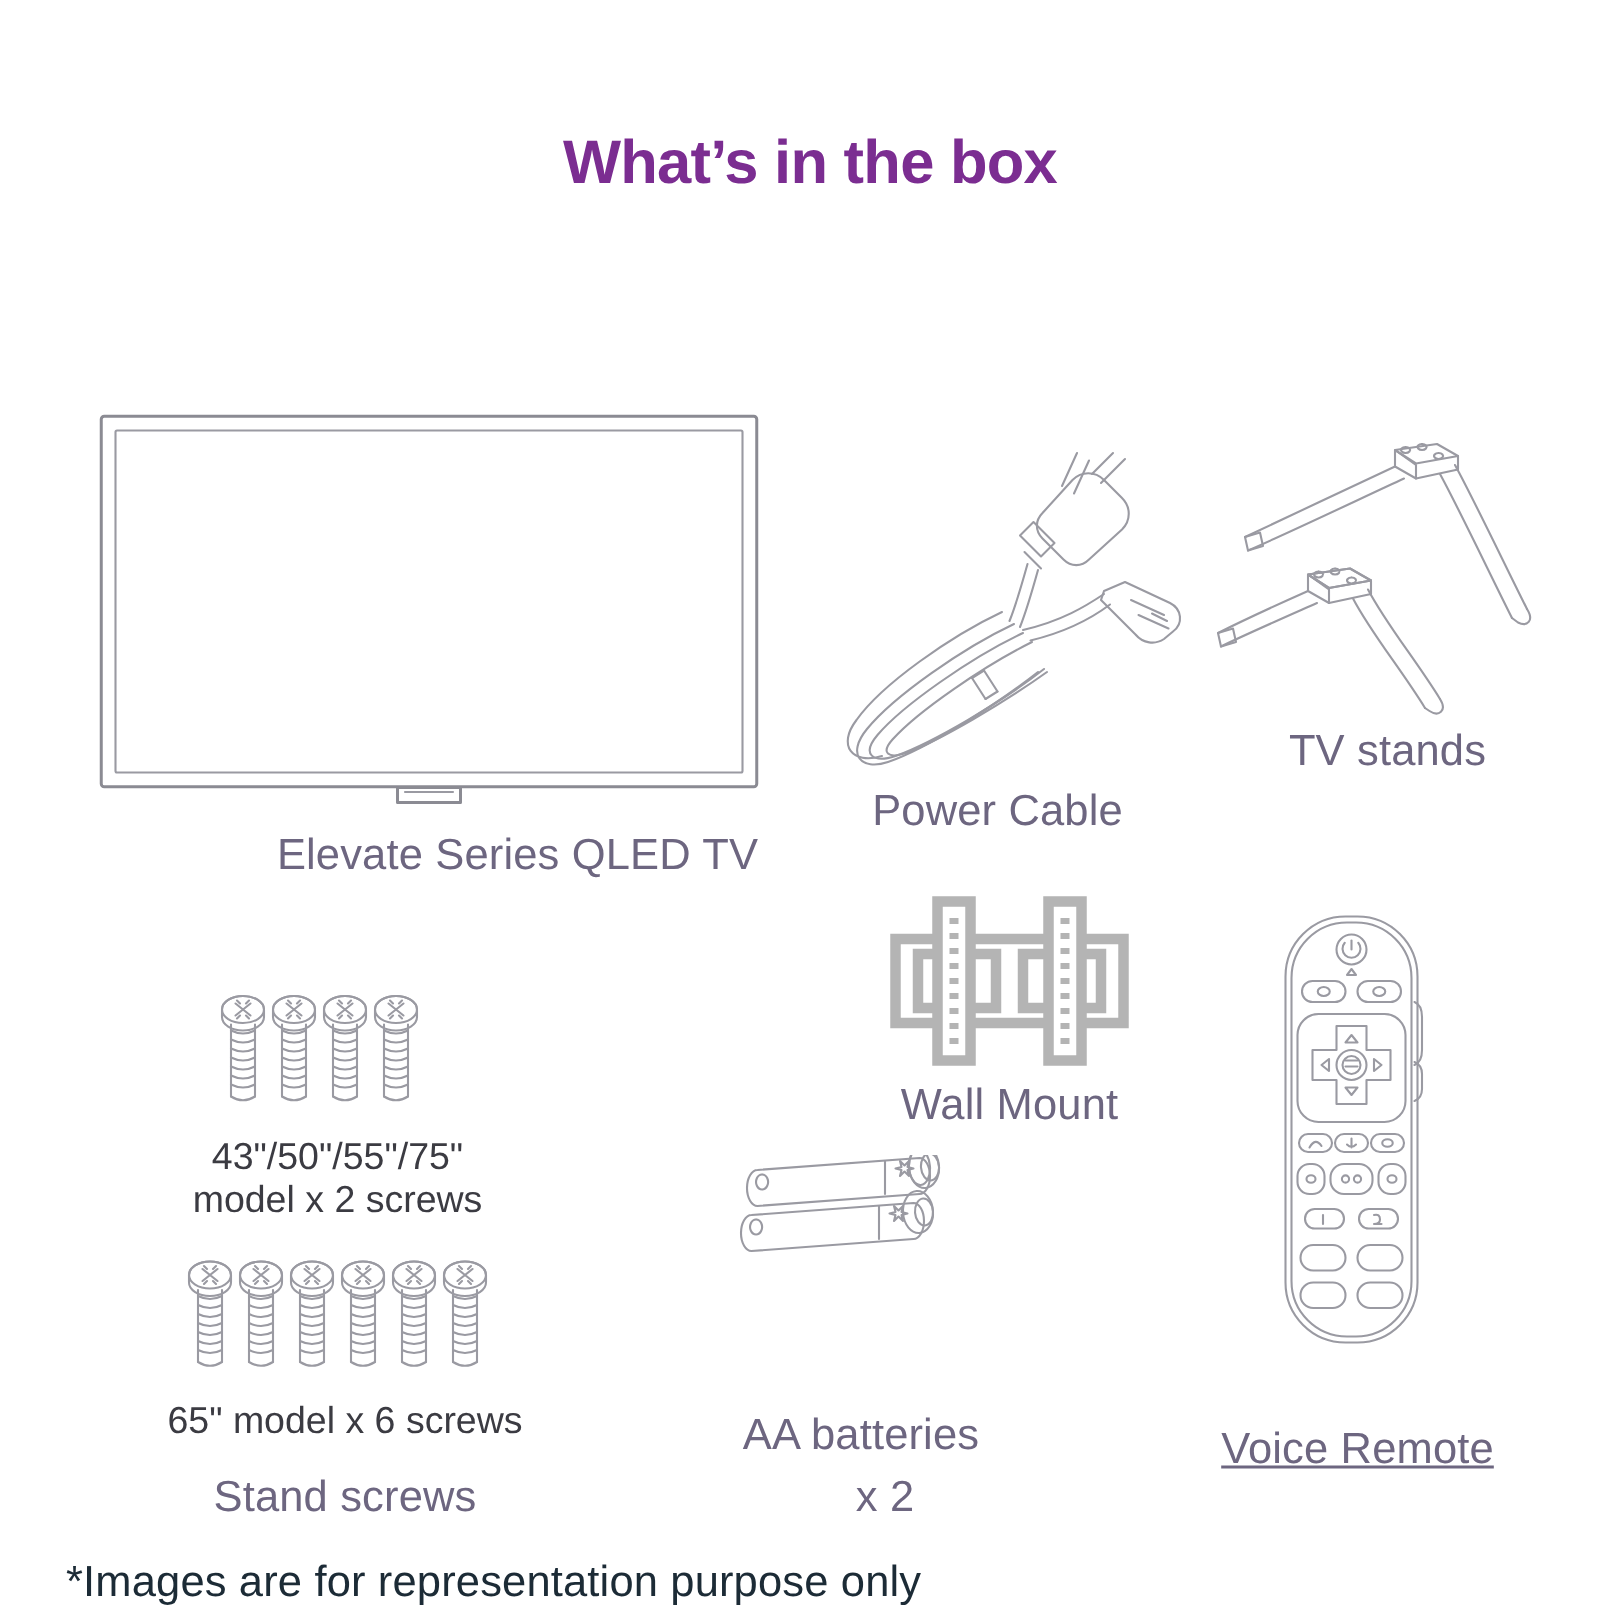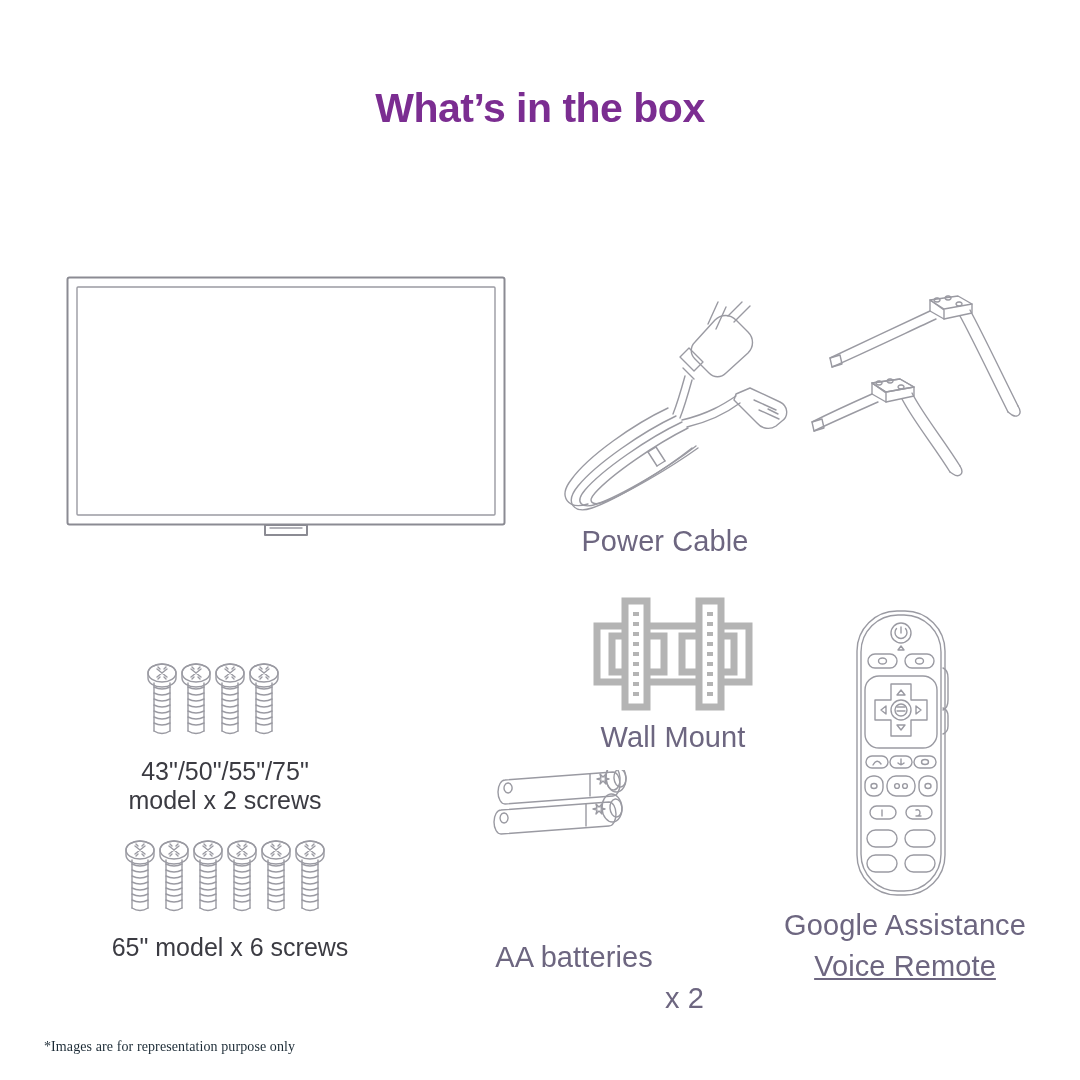--- a/index.html
+++ b/index.html
@@ -49,24 +49,23 @@
     text-align: center;
     color: #3b3b42;
     font-size: 25px;
     line-height: 1.25;
     font-weight: 400;
   }
   .footnote {
     position: absolute;
     left: 44px;
     top: 1039px;
-    font-size: 14px;
+    font-size: 29px;
     color: #1c2b36;
     letter-spacing: 0.1px;
-    font-family: Liberation Serif, serif;
   }
 
   
   .art {
     position: absolute;
   }
   .art svg { display: block; }
 
   
   svg .ln {
@@ -100,20 +99,21 @@
   <div class="page-title">What’s in the box</div>
 
   <div class="art" style="left:66px; top:276px;">
     <svg width="440" height="262" viewBox="0 0 440 262" aria-hidden="true">
       <rect class="ln" x="1.5" y="1.5" width="437" height="247" rx="2"></rect>
       <rect class="ln-thin" x="11" y="11" width="418" height="228" rx="1"></rect>
       <path class="ln" d="M199 249 h42 v10 h-42 z"></path>
       <path class="ln-thin" d="M204 252 h32"></path>
     </svg>
   </div>
+  <div class="caption" style="left:20px; top:553px; width:650px;">Elevate Series QLED TV</div>
 
   <div class="art" style="left:556px; top:296px;">
     <svg width="240" height="220" viewBox="0 0 240 220" aria-hidden="true">
 
       <path class="ln-thin" d="M172 20 l14 -14 M178 26 l16 -16"></path>
       <path class="ln-thin" d="M152 28 l10 -22 M160 33 l10 -22"></path>
 
       <path class="ln-thin" d="M139 46 l20 -22 c6 -6 15 -6 21 0 l12 12 c6 6 6 15 0 21 l-22 20
                                  c-5 5 -12 5 -17 0 l-14 -14 c-5 -5 -5 -12 0 -17 z"></path>
       <path class="ln-thin" d="M133 52 l14 14 l-9 9 l-14 -14 z"></path>
@@ -160,20 +160,21 @@
       <path class="ln-thin" d="M76 114 l28 -6 l0 -9"></path>
       <path class="ln-thin" d="M69 93 a3 2 0 1 0 0.1 0 M80 91 a3 2 0 1 0 0.1 0 M91 97 a3 2 0 1 0 0.1 0"></path>
       <path class="ln-thin" d="M62 106 C44 114 14 128 2 134"></path>
       <path class="ln-thin" d="M68 114 C50 122 18 136 4 143"></path>
       <path class="ln-thin" d="M2 134 l2 9 l10 -3 l-2 -9 z"></path>
       <path class="ln-thin" d="M102 105 C114 128 134 152 150 178"></path>
       <path class="ln-thin" d="M92 111 C104 134 124 158 140 184"></path>
       <path class="ln-thin" d="M150 178 c5 8 -1 12 -7 8 l-3 -2"></path>
     </svg>
   </div>
+  <div class="caption" style="left:780px; top:484px; width:290px;">TV stands</div>
 
   <div class="art" style="left:585px; top:595px;">
     <svg width="176" height="118" viewBox="0 0 176 118" aria-hidden="true">
 
       <path class="mountline" d="M12 31 h152 v56 h-152 z"></path>
 
       <path class="mountline" d="M27 41 h52 v36 h-52 z"></path>
       <path class="mountline" d="M97 41 h52 v36 h-52 z"></path>
 
       <rect x="40" y="6" width="22" height="106" fill="#ffffff" stroke="#b4b4b4" stroke-width="7"></rect>
@@ -251,21 +252,20 @@
       <rect class="ln-thin" x="55" y="198" width="26" height="13" rx="6.5"></rect>
       <path class="ln-thin" d="M31 202 v6"></path>
       <path class="ln-thin" d="M65 202 q4 -1 4 3 q0 3 -4 3 h5"></path>
 
       <rect class="ln-thin" x="16" y="222" width="30" height="17" rx="8.5"></rect>
       <rect class="ln-thin" x="54" y="222" width="30" height="17" rx="8.5"></rect>
       <rect class="ln-thin" x="16" y="247" width="30" height="17" rx="8.5"></rect>
       <rect class="ln-thin" x="54" y="247" width="30" height="17" rx="8.5"></rect>
     </svg>
   </div>
-  <div class="caption" style="left:745px; top:908px; width:320px;">Google Assistance</div>
   <div class="caption" style="left:745px; top:949px; width:320px;text-decoration:underline;">Voice Remote</div>
 
   <div class="art" style="left:146px; top:663px;">
     <svg width="144" height="88" viewBox="0 0 144 88" aria-hidden="true">
       <g id="screw-shape">
 
         <path class="ln-thin" d="M2 10 a14 9 0 0 1 28 0 v5 a14 9 0 0 1 -28 0 z"></path>
         <ellipse class="ln-thin" cx="16" cy="10" rx="14" ry="9"></ellipse>
 
         <path class="ln-thin" d="M11 6 l10 8 M21 6 l-10 8"></path>
@@ -296,20 +296,21 @@
         <path class="ln-thin" d="M8 68 q8 5 16 0"></path>
       </g>
       <use href="#screw-shape-b" x="34"></use>
       <use href="#screw-shape-b" x="68"></use>
       <use href="#screw-shape-b" x="102"></use>
       <use href="#screw-shape-b" x="136"></use>
       <use href="#screw-shape-b" x="170"></use>
     </svg>
   </div>
   <div class="subcaption" style="left:40px; top:932px; width:380px;">65" model x 6 screws</div>
+  <div class="caption" style="left:40px; top:981px; width:380px;">Stand screws</div>
 
   <div class="art" style="left:486px; top:770px;">
     <svg width="170" height="120" viewBox="0 0 170 120" aria-hidden="true">
 
       <path class="ln-thin" d="M12 22 a7 12 0 0 1 7 -12 l108 -8 a7 12 0 0 1 0 24 l-108 8 a7 12 0 0 1 -7 -12 z"></path>
       <path class="ln-thin" d="M22 13 a4 5 0 1 0 0.1 0"></path>
       <ellipse class="ln-thin" cx="127" cy="8" rx="7" ry="12" transform="rotate(-4 127 8)"></ellipse>
       <path class="ln-thin" d="M104 4 l0 22"></path>
       <ellipse class="ln-thin" cx="130" cy="8" rx="10" ry="14" transform="rotate(-4 130 8)"></ellipse>
       <ellipse class="ln-thin" cx="134" cy="8" rx="6" ry="9" transform="rotate(-4 134 8)"></ellipse>
@@ -317,17 +318,17 @@
 
       <path class="ln-thin" d="M8 52 a7 12 0 0 1 7 -12 l108 -8 a7 12 0 0 1 0 24 l-108 8 a7 12 0 0 1 -7 -12 z"></path>
       <path class="ln-thin" d="M18 43 a4 5 0 1 0 0.1 0"></path>
       <path class="ln-thin" d="M100 34 l0 22"></path>
       <ellipse class="ln-thin" cx="126" cy="38" rx="10" ry="14" transform="rotate(-4 126 38)"></ellipse>
       <ellipse class="ln-thin" cx="130" cy="38" rx="6" ry="9" transform="rotate(-4 130 38)"></ellipse>
       <path class="ln-thin" d="M110 34 l3 3 l3 -3 l-1 4 l4 1 l-4 1 l1 4 l-3 -3 l-3 3 l1 -4 l-4 -1 l4 -1 z"></path>
     </svg>
   </div>
   <div class="caption" style="left:424px; top:940px; width:300px;">AA batteries</div>
-  <div class="caption" style="left:404px; top:981px; width:300px;text-align:right;">x 2</div>
+  <div class="caption" style="left:440px; top:981px; width:300px;">x 2</div>
 
   <div class="footnote">*Images are for representation purpose only</div>
 
 </div>
 
 </body></html>

